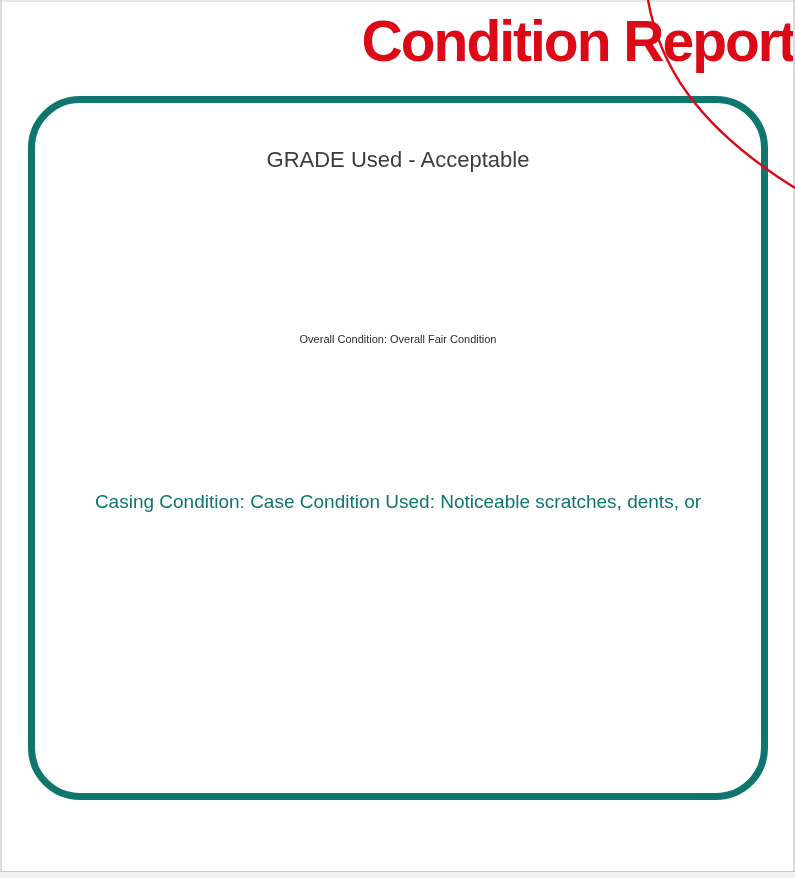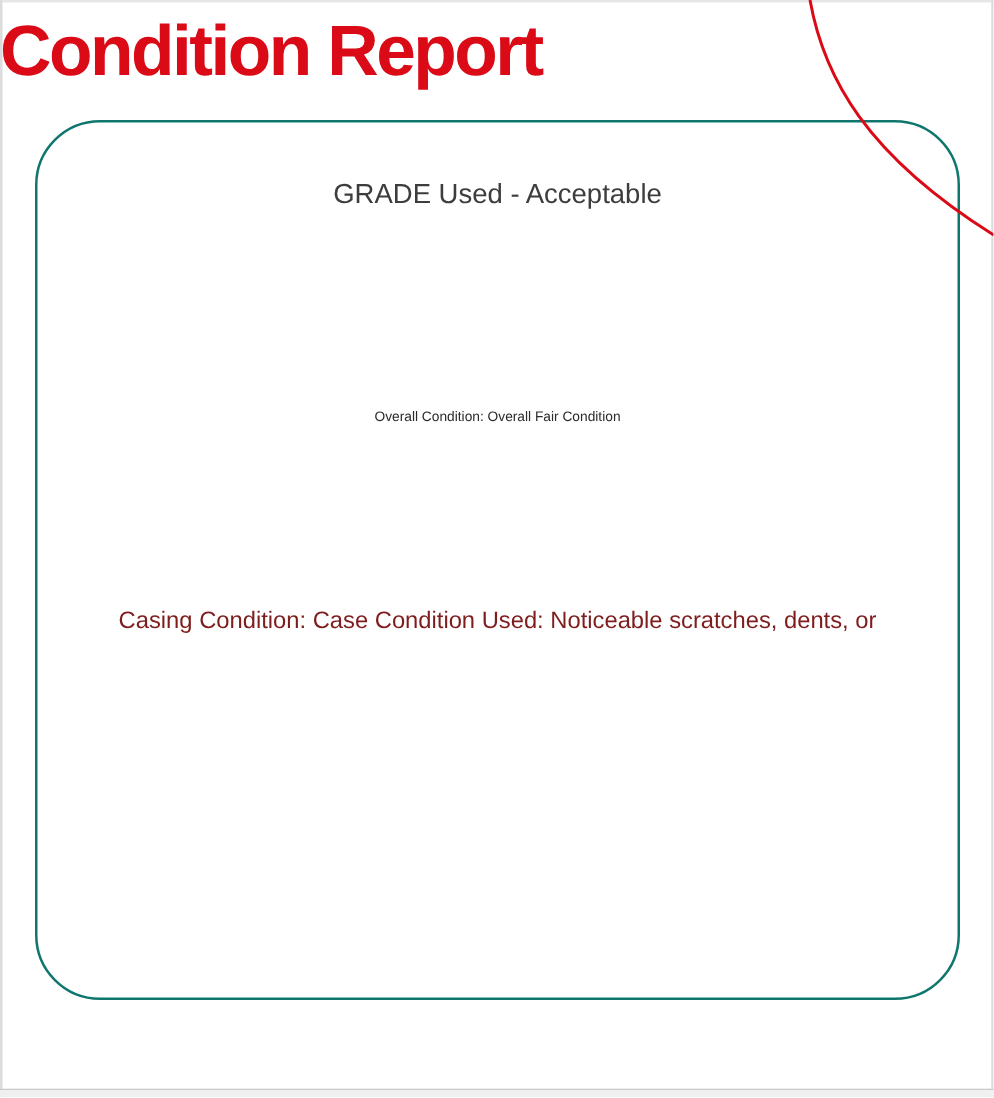--- a/index.html
+++ b/index.html
@@ -22,21 +22,21 @@
   .bottom-strip{
     position:absolute; left:0; right:0; bottom:0; height:6px;
     background:#f0f0f0; border-top:1px solid #c9c9c9;
   }
   .report-title {
     position: absolute;
     top: 6px;
     left: 0;
     width: 100%;
     margin: 0;
-    text-align: left;
+    text-align: right;
     font-size: 57px;
     line-height: 70px;
     font-weight: 700;
     letter-spacing: -2px;
     color: #da0a16;
   }
   .corner-curve {
     position: absolute;
     top: 0;
     left: 635px;
@@ -45,21 +45,21 @@
     pointer-events: none;
     z-index: 3;
   }
   .report-card {
     position: absolute;
     left: 28px;
     top: 96px;
     width: 740px;
     height: 704px;
     box-sizing: border-box;
-    border: 2px solid #0f766e;
+    border: 7px solid #0f766e;
     border-radius: 52px;
     background: #ffffff;
     z-index: 2;
   }
   .grade-line {
     position: absolute;
     top: 44px;
     left: 0;
     width: 100%;
     text-align: center;
@@ -77,21 +77,21 @@
     color: #2a2a2a;
   }
   .casing-block {
     position: absolute;
     top: 385px;
     left: 0;
     width: 100%;
     text-align: center;
     font-size: 19px;
     line-height: 28px;
-    color: #7f1d1d;
+    color: #0f766e;
   }
 </style>
 </head>
 <body>
 
 <div class="page">
 
   <h1 class="report-title">Condition Report</h1>
 
   <svg class="corner-curve" viewBox="0 0 160 192" aria-hidden="true">

